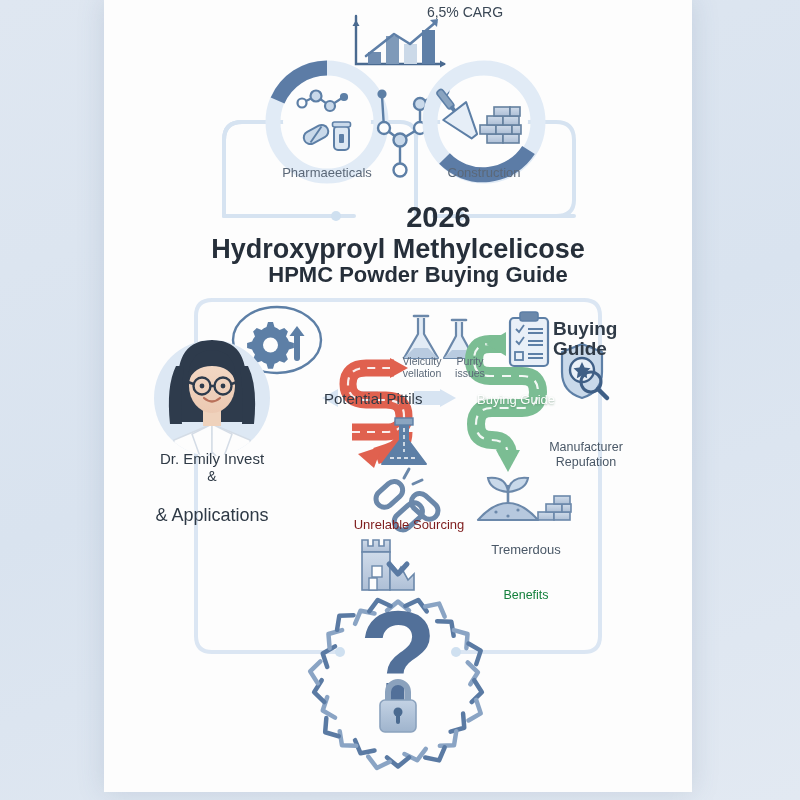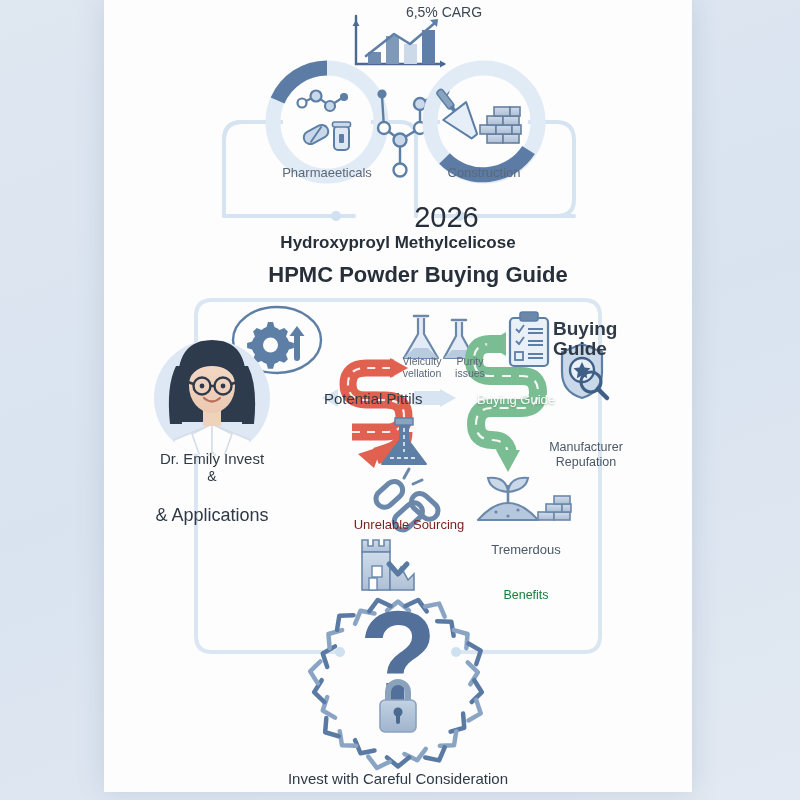--- a/index.html
+++ b/index.html
@@ -358,28 +358,28 @@
       <g>
         <path d="M 284 700 l 0 -8 a 10 10 0 0 1 20 0 l 0 8" fill="none" stroke="#8ba2bd" stroke-width="6"></path>
         <rect x="276" y="700" width="36" height="32" rx="5" fill="url(#gLock)" stroke="#8ba2bd" stroke-width="1.6"></rect>
         <circle cx="294" cy="712" r="4.5" fill="#4a6a90"></circle>
         <path d="M 294 714 l 0 8" stroke="#4a6a90" stroke-width="4" stroke-linecap="round"></path>
       </g>
     </svg>
 
     <div style="position:absolute;left:0;top:0;width:588px;height:792px;pointer-events:none;">
 
-      <div class="lbl lbl-sm" style="position:absolute;left:275px;top:4px;width:130px;font-size:14px;color:#3b4856;">6,5% CARG</div>
+      <div class="lbl lbl-sm" style="position:absolute;left:296px;top:4px;width:130px;font-size:14px;color:#3b4856;">6,5% CARG</div>
 
       <div class="lbl" style="position:absolute;left:153px;top:165px;width:140px;font-size:13px;color:#5b6878;">Pharmaeeticals</div>
 
       <div class="lbl" style="position:absolute;left:310px;top:165px;width:140px;font-size:13px;color:#5b6878;">Construction</div>
 
-      <div class="lbl" style="position:absolute;left:12px;top:200px;width:661px;font-size:29px;font-weight:normal;color:#262f3a;">2026</div>
-      <div class="lbl" style="position:absolute;left:0;top:233px;width:588px;font-size:17px;font-weight:bold;color:#262f3a;">Hydroxyproyl Methylcelicose</div>
+      <div class="lbl" style="position:absolute;left:4px;top:200px;width:661px;font-size:29px;font-weight:bold;color:#262f3a;">2026</div>
+      <div class="lbl" style="position:absolute;left:0;top:233px;width:588px;font-size:27px;font-weight:bold;color:#262f3a;">Hydroxyproyl Methylcelicose</div>
       <div class="lbl" style="position:absolute;left:0;top:262px;width:588px;font-size:22px;font-weight:bold;color:#262f3a;padding-left:40px;">HPMC Powder Buying Guide</div>
 
       <div class="lbl" style="position:absolute;left:28px;top:450px;width:160px;font-size:15px;color:#2f3a46;">Dr. Emily Invest</div>
       <div class="lbl" style="position:absolute;left:28px;top:468px;width:160px;font-size:14px;color:#2f3a46;">&amp;</div>
       <div class="lbl" style="position:absolute;left:28px;top:505px;width:160px;font-size:18px;color:#2f3a46;">&amp; Applications</div>
 
       <div class="lbl" style="position:absolute;left:220px;top:390px;width:130px;font-size:15px;color:#2f3a46;text-align:left;">Potential Pittils</div>
 
       <div class="lbl" style="position:absolute;left:292px;top:355px;width:52px;font-size:10.5px;color:#5b6878;">Vieicuity</div>
       <div class="lbl" style="position:absolute;left:292px;top:367px;width:52px;font-size:10.5px;color:#5b6878;">vellation</div>
@@ -393,17 +393,16 @@
 
       <div style="position:absolute;left:373px;top:392px;font-size:13px;color:#ffffff;font-weight:500;
                   text-shadow:0 1px 2px rgba(60,110,80,.45);">Buying Guide</div>
 
       <div class="lbl" style="position:absolute;left:428px;top:440px;width:108px;font-size:12.5px;color:#4a5867;">Manufacturer</div>
       <div class="lbl" style="position:absolute;left:428px;top:455px;width:108px;font-size:12.5px;color:#4a5867;">Repufation</div>
 
       <div class="lbl" style="position:absolute;left:368px;top:542px;width:108px;font-size:13px;color:#4a5867;">Tremerdous</div>
       <div class="lbl" style="position:absolute;left:368px;top:588px;width:108px;font-size:12.5px;color:#15803d;">Benefits</div>
 
-      <div class="lbl" style="position:absolute;left:0;top:770px;width:588px;font-size:15px;color:#2f3a46;">Invest with Careful Consideration</div>
     </div>
 
   </div>
 </div>
 
 </body></html>

